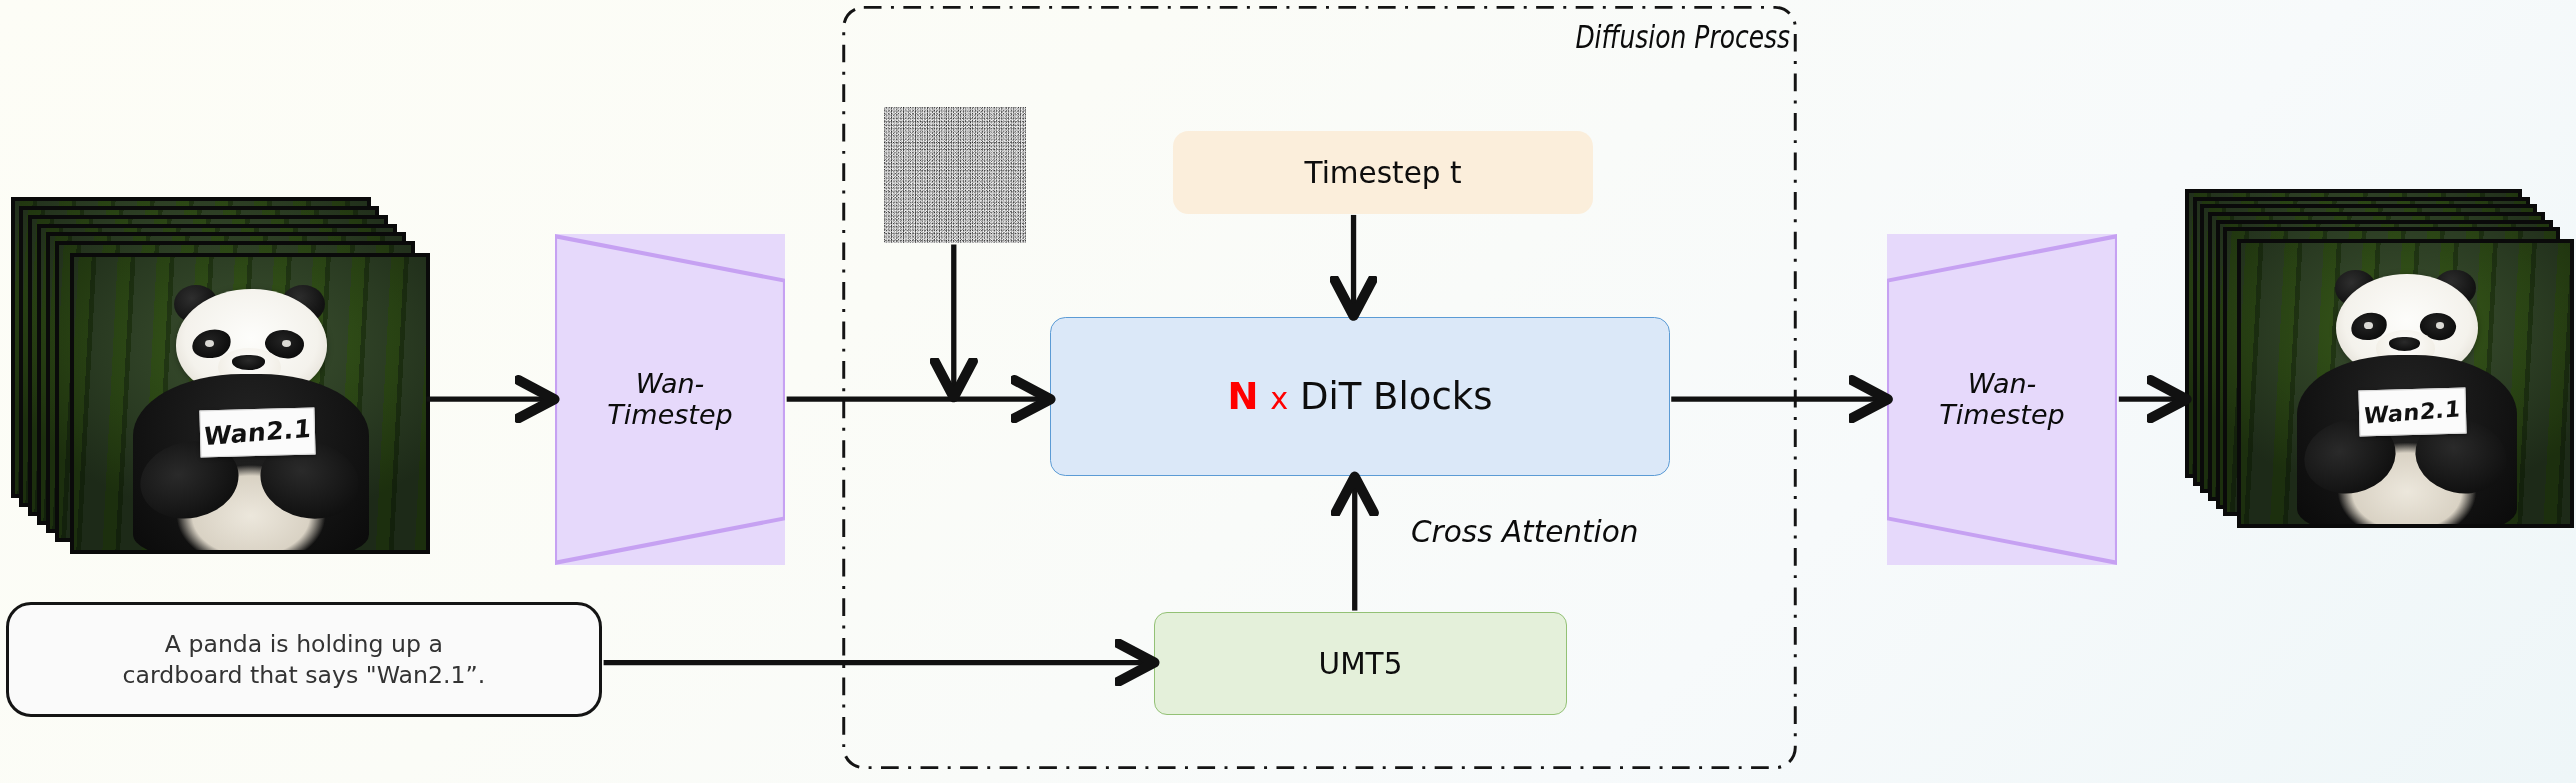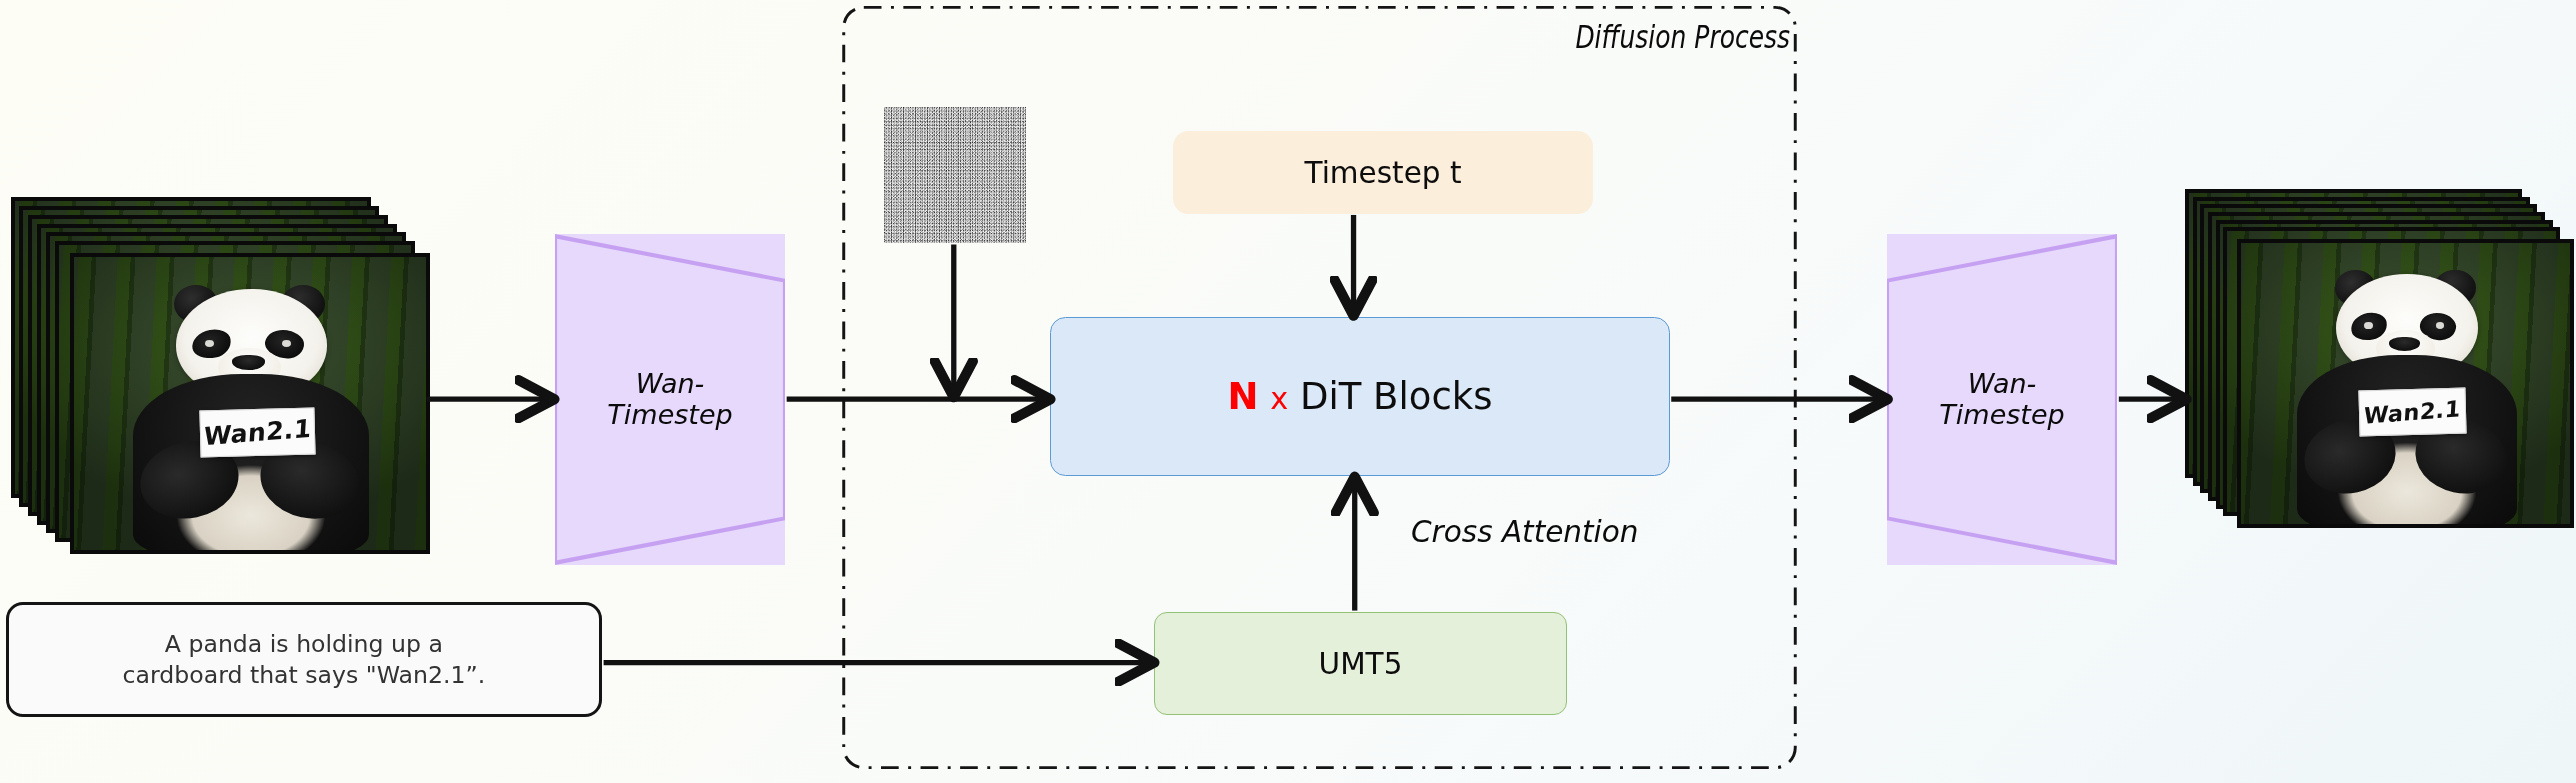--- a/index.html
+++ b/index.html
@@ -194,21 +194,21 @@
   .box-umt5 {
     background: #e4f0da;
     border: 1.8px solid #93c175;
     border-radius: 13px;
     font-size: 29.5px;
     text-align: center;
   }
   .box-prompt {
     background: #fafafa;
     border: 3px solid #141414;
-    border-radius: 17px;
+    border-radius: 25px;
     font-size: 23.6px;
     color: #333333;
     line-height: 1.3;
   }
   .dit-n { color: #ff0000; font-weight: 700; }
   .dit-x { color: #ff0000; font-weight: 400; font-size: 0.82em; }
   .dit-rest { color: #0d0d0d; }
 
   
   .diffusion-box {

